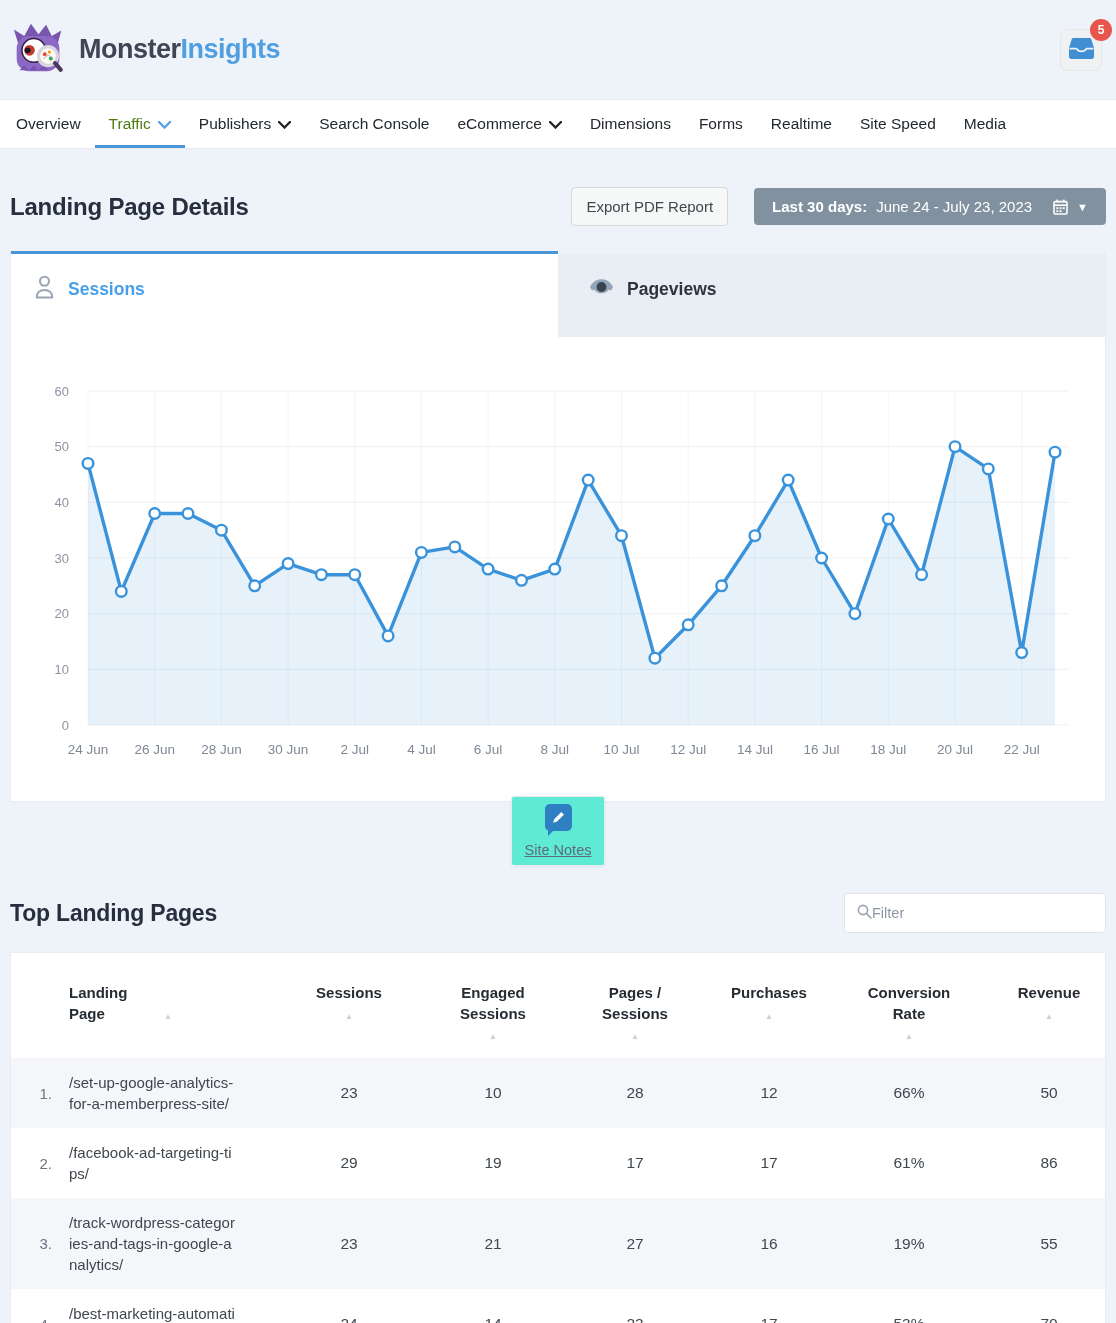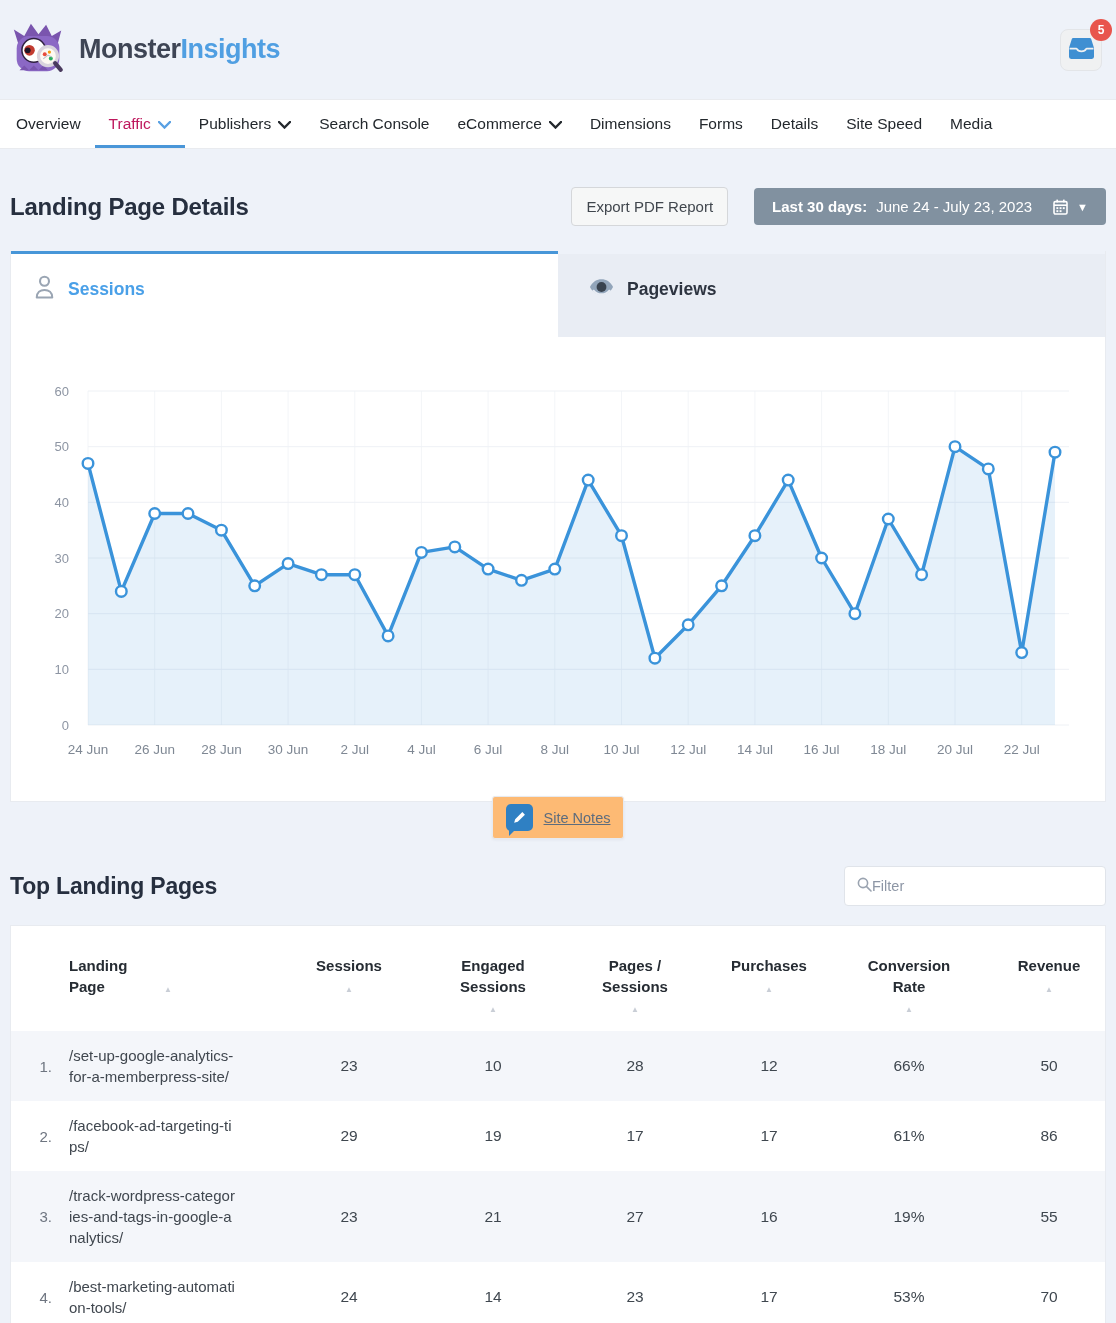--- a/index.html
+++ b/index.html
@@ -12,21 +12,21 @@
   .logo { display:flex; align-items:center; gap:12px; }
   .logo-text { font-size:27px; font-weight:bold; letter-spacing:-0.5px; }
   .logo-text .t1 { color:#3e4555; }
   .logo-text .t2 { color:#509fe2; }
   .inbox-btn { position:relative; width:42px; height:42px; background:#f0f1f2; border:1px solid #e3e5e8; border-radius:8px; display:flex; align-items:center; justify-content:center; cursor:pointer; margin-right:4px; }
   .badge { position:absolute; top:-11px; right:-11px; width:22px; height:22px; background:#e8554d; color:#fff; border-radius:50%; font-size:12px; font-weight:bold; display:flex; align-items:center; justify-content:center; }
 
   
   .nav { background:#fff; border-top:1px solid #e9ebef; border-bottom:1px solid #e9ebef; display:flex; padding:0 2px; }
   .nav a { display:flex; align-items:center; gap:7px; padding:15px 14px 12px 14px; font-size:15.5px; color:#23282d; text-decoration:none; border-bottom:3px solid transparent; cursor:pointer; }
-  .nav a.active { color:#be185d; border-bottom-color:#4a96d8; }
+  .nav a.active { color:#4d7c0f; border-bottom-color:#4a96d8; }
   .nav .chev { display:inline-flex; margin-top:2px; }
 
   
   .content { padding:0 10px; }
   .page-head { display:flex; align-items:center; margin:38px 0 25px 0; }
   .page-head h1 { flex:1; font-size:24px; color:#262f3f; letter-spacing:-0.2px; }
   .btn-export { background:#f6f7f7; border:1px solid #d5d7da; border-radius:4px; padding:10px 14px; font-size:15px; color:#40464d; cursor:pointer; font-family:inherit; }
   .btn-date { margin-left:26px; background:#8191a0; border:1px solid #76markdown8695; border:none; border-radius:4px; padding:10px 18px; display:flex; align-items:center; gap:7px; color:#fff; font-size:15px; cursor:pointer; font-family:inherit; }
   .btn-date b { margin-right:2px; }
   .btn-date .cal { margin-left:14px; display:inline-flex; }
@@ -37,21 +37,21 @@
   .tabs { display:flex; }
   .tab { width:50%; padding:21px 0 34px 23px; display:flex; align-items:center; gap:13px; cursor:pointer; }
   .tab .lab { font-size:17.5px; font-weight:bold; }
   .tab-sessions { background:#fff; border-top:3px solid #4796d8; }
   .tab-sessions .lab { color:#4aa0e8; }
   .tab-pageviews { background:#e9edf4; border-top:3px solid #eef2f9;padding-left:31px; }
   .tab-pageviews .lab { color:#2d3440; }
   .chart-body { padding:2px 0 8px 0; background:#fff; }
 
   
-  .site-notes { width:fit-content; margin:-6px auto 0 auto; position:relative; z-index:2; background:#fdba74; border:1px solid #e7eaef; border-radius:3px; box-shadow:0 1px 3px rgba(30,40,60,.06); padding:7px 13px; display:flex; align-items:center; gap:11px; cursor:pointer; }
+  .site-notes { width:fit-content; margin:-6px auto 0 auto; position:relative; z-index:2; background:#5eead4; border:1px solid #e7eaef; border-radius:3px; box-shadow:0 1px 3px rgba(30,40,60,.06); padding:7px 13px; display:flex; align-items:center; gap:11px; cursor:pointer;flex-direction:column; }
   .note-ico { width:27px; height:27px; background:#2f80c3; border-radius:5px; display:flex; align-items:center; justify-content:center; position:relative; }
   .note-ico::after { content:""; position:absolute; left:3px; bottom:-5px; border:5px solid transparent; border-top-color:#2f80c3; border-left-color:#2f80c3; }
   .site-notes a { font-size:14.5px; color:#5d6c7d; text-decoration:underline; }
 
   
   .tlp-head { display:flex; align-items:center; margin:27px 0 19px 0; }
   .tlp-head h2 { flex:1; font-size:23px; color:#262f3f; letter-spacing:-0.2px; }
   .filter-box { width:262px; height:40px; background:#fff; border:1px solid #e0e4ea; border-radius:4px; display:flex; align-items:center; padding:0 12px; }
   .filter-box input { border:none; outline:none; flex:1; font-size:14.5px; color:#3f4752; font-family:inherit; background:transparent; }
   .filter-box input::placeholder { color:#8d96a5; }
@@ -140,21 +140,21 @@
           </svg>
         </span>
       </a>
     <a>
         <span>Dimensions</span>
       </a>
     <a>
         <span>Forms</span>
       </a>
     <a>
-        <span>Details</span>
+        <span>Realtime</span>
       </a>
     <a>
         <span>Site Speed</span>
       </a>
     <a>
         <span>Media</span>
       </a>
   </div>
 
   <div class="content">

